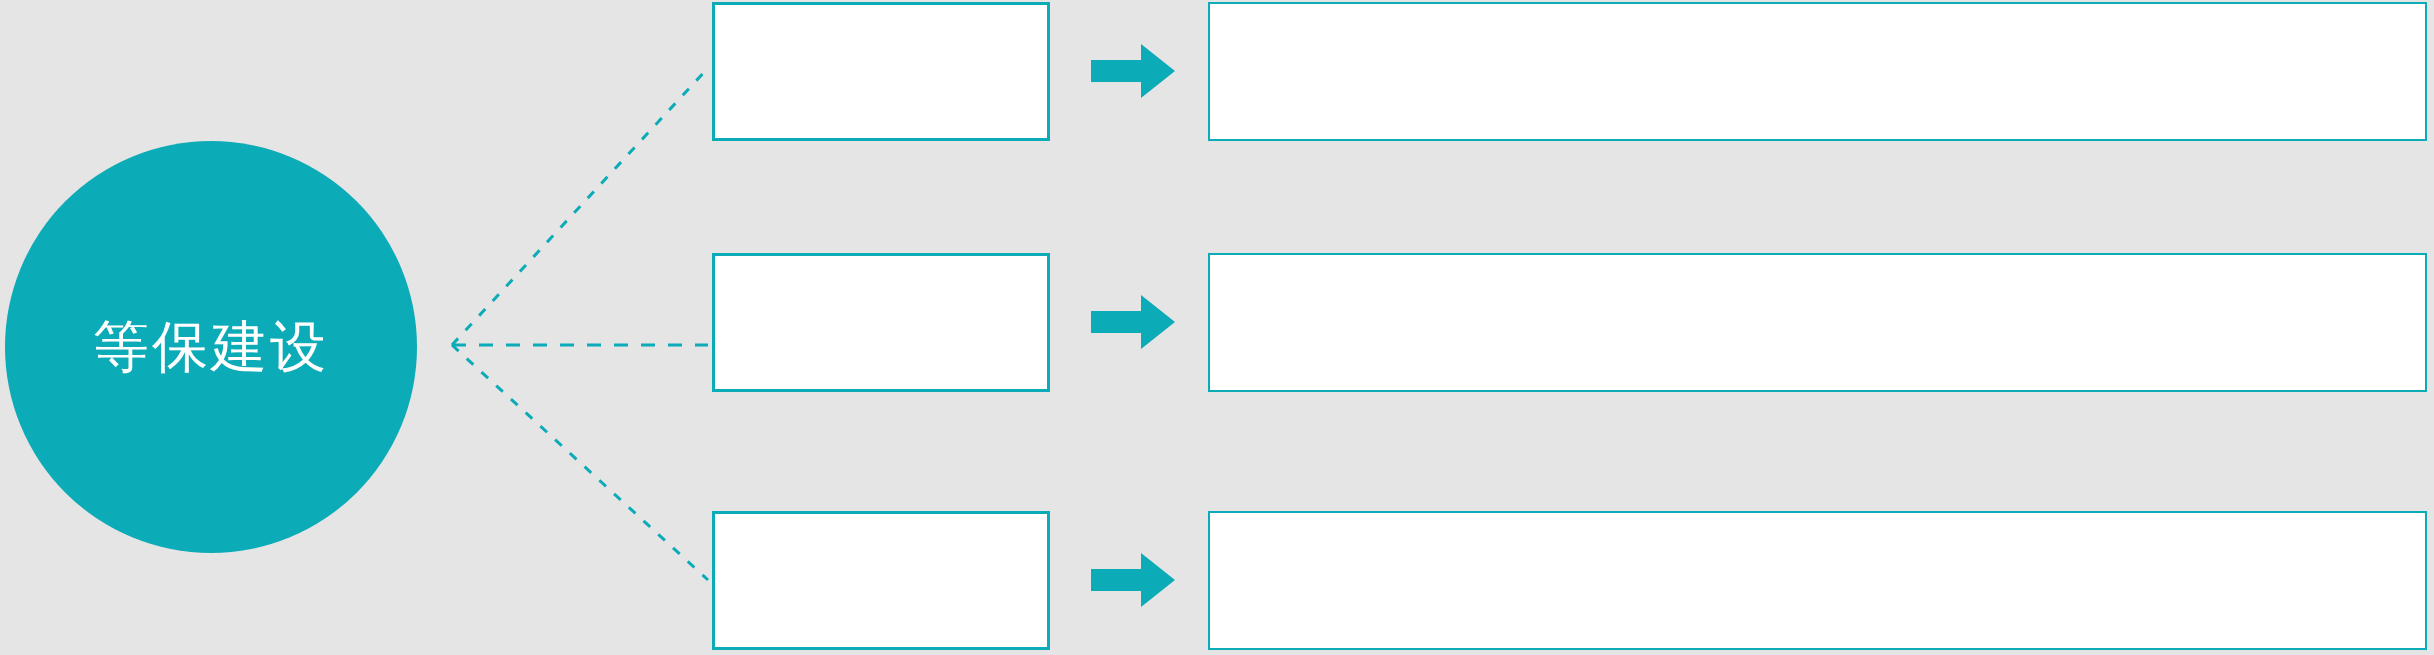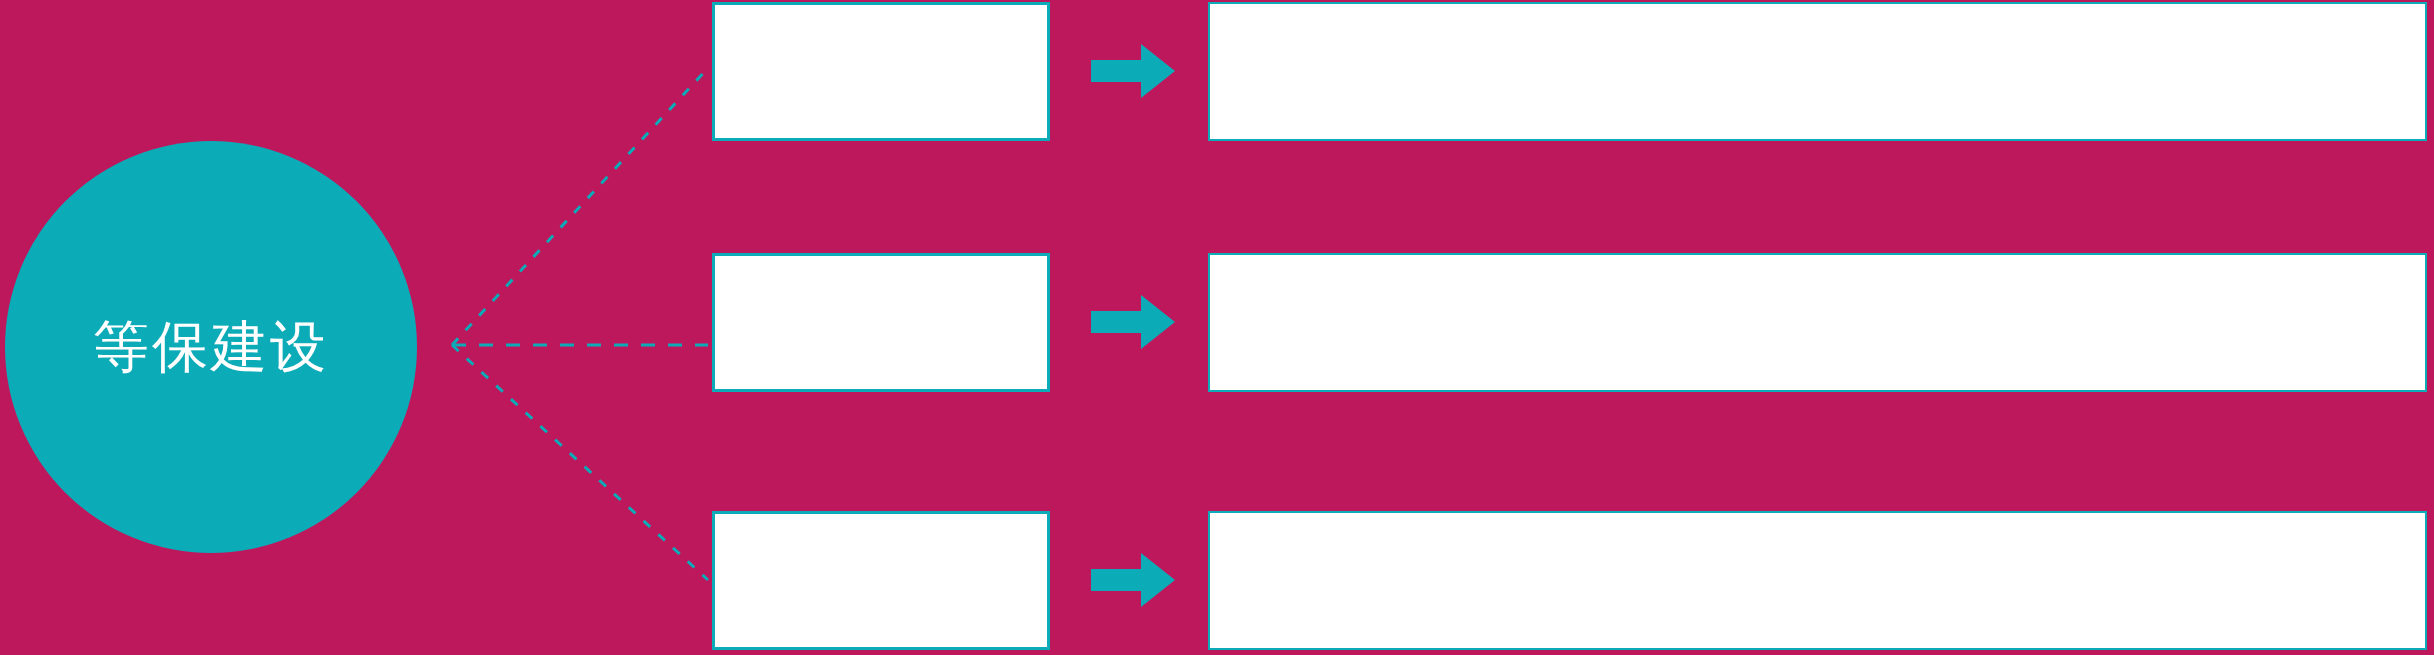--- a/index.html
+++ b/index.html
@@ -101,21 +101,21 @@
     position: absolute;
     left: 1091px;
     top: 44px;
     width: 84px;
     height: 54px;
   }
 </style>
 </head>
 <body style="background: rgb(255, 255, 255);">
 
-<div id="canvas" style="background: #be185d;">
+<div id="canvas" style="background: #e5e5e5;">
 
   <div class="hub-circle" style="background: rgb(11, 171, 183);">
     <div class="hub-line" style="color: rgb(255, 255, 255);">等保建设</div>
   </div>
 
   <svg class="connectors" viewBox="0 0 2434 655" width="2434" height="655" xmlns="http://www.w3.org/2000/svg">
     <line x1="452" y1="345" x2="708" y2="68" stroke="#0BABB7" stroke-width="3" stroke-dasharray="9 11" stroke-linecap="butt" fill="none"></line>
     <line x1="452" y1="345" x2="708" y2="345" stroke="#0BABB7" stroke-width="3" stroke-dasharray="14 13" stroke-linecap="butt" fill="none"></line>
     <line x1="452" y1="345" x2="708" y2="580" stroke="#0BABB7" stroke-width="3" stroke-dasharray="9 11" stroke-linecap="butt" fill="none"></line>
   </svg>

